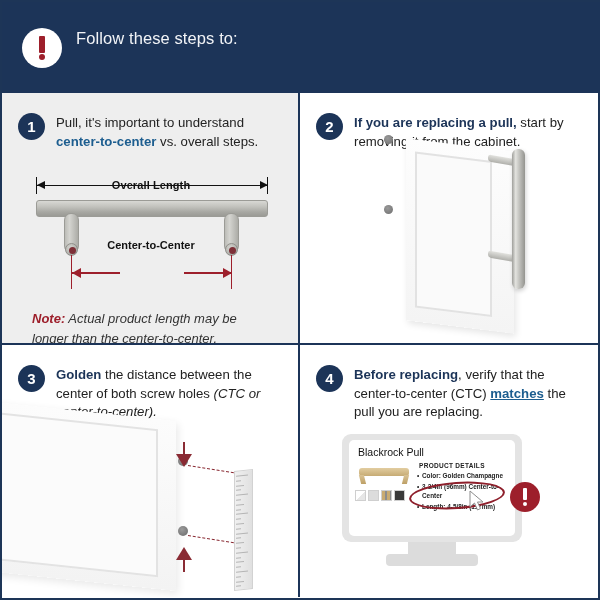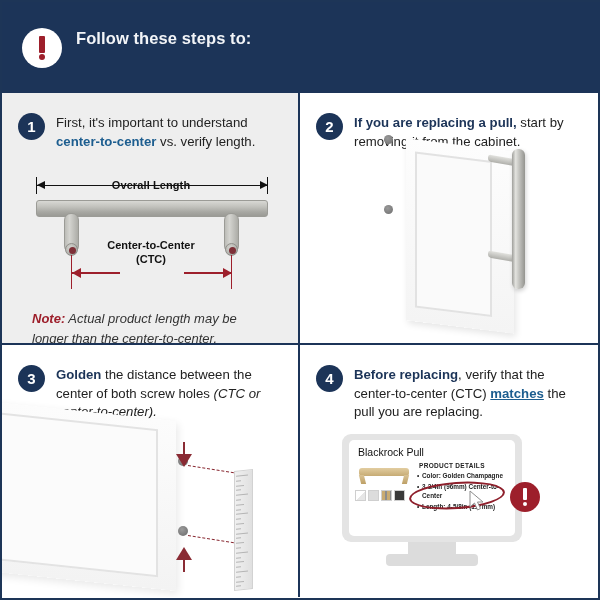--- a/index.html
+++ b/index.html
@@ -30,21 +30,21 @@
   .alert-badge .bang-stem{
     position:absolute;top:8px;left:50%;margin-left:-3px;
     width:6px;height:17px;background:#9d1f2b;border-radius:1px;
   }
   .alert-badge .bang-dot{
     position:absolute;bottom:8px;left:50%;margin-left:-3px;
     width:6px;height:6px;background:#9d1f2b;border-radius:50%;
   }
   .header-text{margin-left:14px;color:#ffffff;}
   .header-kicker{
-    font-size:16.5px;font-weight:700;letter-spacing:.1px;
+    font-size:16.5px;font-weight:400;letter-spacing:.1px;
     color:#f2f4f7;line-height:1.15;margin-bottom:18px;
   }
   .header-title{
     font-size:25px;line-height:1.12;white-space:nowrap;
     font-weight:400;color:#ffffff;
   }
   .header-title b{font-weight:700;}
 
   
   .grid{
@@ -284,21 +284,21 @@
     <div class="header-text">
       <div class="header-kicker">Follow these steps to:</div>
     </div>
   </div>
 
   <div class="grid">
 
     <div class="panel p1">
       <div class="step-head">
         <div class="step-num">1</div>
-        <div class="step-copy"><span>First, it's important to understand </span><span class="hl">center-to-center</span><span> vs. verify length.</span></div>
+        <div class="step-copy"><span>Pull, it's important to understand </span><span class="hl">center-to-center</span><span> vs. overall steps.</span></div>
       </div>
 
       <div class="pull-diagram">
         <div class="dim-label"><span>Overall Length</span></div>
         <div class="ol-line"></div>
           <div class="ol-cap-l"></div>
           <div class="ol-cap-r"></div>
         <div class="arw arw-l"></div>
         <div class="arw arw-r"></div>
 
@@ -308,21 +308,20 @@
         <div class="screw screw-l">
             <div class="screw-inner"></div>
           </div>
         <div class="screw screw-r">
             <div class="screw-inner"></div>
           </div>
         <div class="drop drop-l"></div>
           <div class="drop drop-r"></div>
 
         <div class="ctc-label">Center-to-Center</div>
-        <div class="ctc-sub">(CTC)</div>
         <div class="ctc-line-l"></div>
           <div class="ctc-line-r"></div>
         <div class="arw ctc-arw-l"></div>
         <div class="arw ctc-arw-r"></div>
 
         <div class="note"><b>Note:</b><span> Actual product length may be longer than the center-to-center.</span></div>
       </div>
     </div>
 
     <div class="panel p2">

